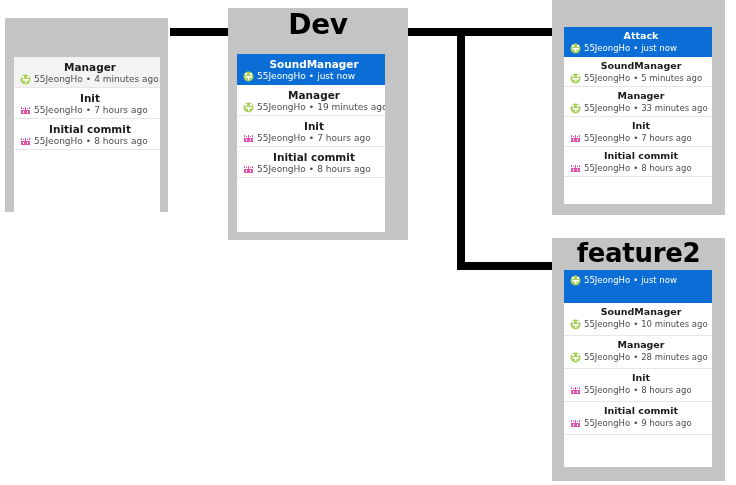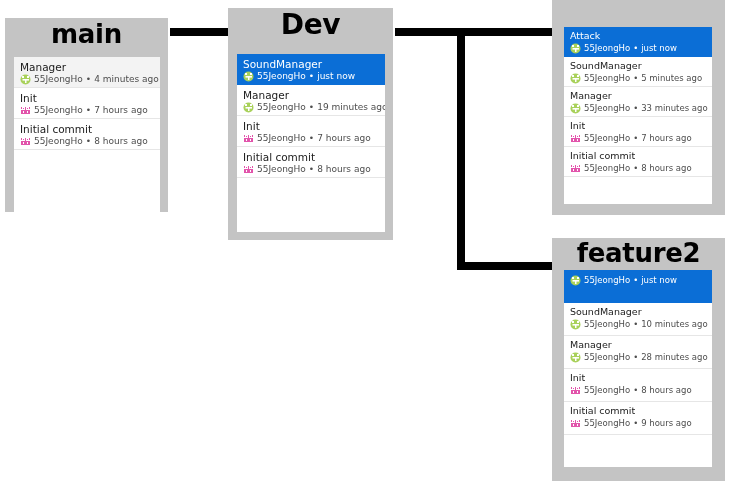--- a/index.html
+++ b/index.html
@@ -20,22 +20,23 @@
     letter-spacing:-0.3px;line-height:1;white-space:nowrap;
   }
   .commit-list{background:#ffffff;box-sizing:border-box;overflow:hidden;}
   .commit-row{
     box-sizing:border-box;border-bottom:1px solid #e6e6e6;background:#ffffff;
     padding:4px 0 4px 6px;
   }
   .commit-row.alt{background:#f3f3f3;}
   .commit-row.sel{background:#0b6ed6;border-bottom:1px solid #0b6ed6;}
   .commit-msg{
-    font-weight:normal;color:#1a1a1a;line-height:1.15;white-space:nowrap;
+    font-weight:bold;color:#1a1a1a;line-height:1.15;white-space:nowrap;
     font-family:"DejaVu Sans","Liberation Sans",sans-serif;
+    text-align:center;
   }
   .commit-row.sel .commit-msg{color:#ffffff;}
   .commit-meta{
     display:flex;align-items:center;gap:3px;color:#4d4d4d;line-height:1.15;
     white-space:nowrap;margin-top:1px;
     font-family:"DejaVu Sans","Liberation Sans",sans-serif;
   }
   .commit-row.sel .commit-meta{color:#ffffff;}
   .commit-filler{background:#ffffff;border-bottom:none;}
 
@@ -45,21 +46,20 @@
 </style>
 </head>
 <body>
 
 <div id="stage">
     <div class="conn" style="left: 170px; top: 28px; width: 58px; height: 8px; background: rgb(0, 0, 0);"></div>
     <div class="conn" style="left: 395px; top: 28px; width: 163px; height: 8px; background: rgb(0, 0, 0);"></div>
     <div class="conn" style="left: 457px; top: 28px; width: 8px; height: 242px; background: rgb(0, 0, 0);"></div>
     <div class="conn" style="left: 457px; top: 262px; width: 101px; height: 8px; background: rgb(0, 0, 0);"></div>
     <div class="panel" style="left: 5px; top: 18px; width: 163px; height: 194px; background: rgb(196, 196, 196);">
-      <div class="panel-title" style="font-size: 26px; padding-top: 3px;">main</div>
       <div class="commit-list" style="position: absolute; left: 9px; top: 39px; width: 146px; height: 158px; background: rgb(255, 255, 255);">
         <div class="commit-row alt" style="height: 31px;">
           <div class="commit-msg" style="font-size: 10.5px;">Manager</div>
           <div class="commit-meta" style="font-size: 9px;">
             <span class="avatar">
               <svg width="11" height="11" viewBox="0 0 11 11">
                 <circle cx="5.5" cy="5.5" r="5" fill="#a9d15b"></circle>
                 <rect x="2" y="2" width="2" height="2" fill="#ffffff"></rect>
                 <rect x="7" y="2" width="2" height="2" fill="#ffffff"></rect>
                 <rect x="5" y="5" width="1.5" height="4" fill="#ffffff"></rect>
@@ -107,21 +107,21 @@
               </svg>
             </span>
             <span>55JeongHo</span>
             <span>•</span>
             <span>8 hours ago</span>
           </div>
         </div>
         <div class="commit-row commit-filler" style="height: 20px;"></div>
       </div>
     </div>
-    <div class="panel" style="left: 228px; top: 8px; width: 165px; height: 232px; background: rgb(196, 196, 196);">
+    <div class="panel" style="left: 228px; top: 8px; width: 180px; height: 232px; background: rgb(196, 196, 196);">
       <div class="panel-title" style="font-size: 28px; padding-top: 3px;">Dev</div>
       <div class="commit-list" style="position: absolute; left: 9px; top: 46px; width: 148px; height: 178px; background: rgb(255, 255, 255);">
         <div class="commit-row sel" style="height: 31px;">
           <div class="commit-msg" style="font-size: 10.5px;">SoundManager</div>
           <div class="commit-meta" style="font-size: 9px;">
             <span class="avatar">
               <svg width="11" height="11" viewBox="0 0 11 11">
                 <circle cx="5.5" cy="5.5" r="5" fill="#a9d15b"></circle>
                 <rect x="2" y="2" width="2" height="2" fill="#ffffff"></rect>
                 <rect x="7" y="2" width="2" height="2" fill="#ffffff"></rect>

